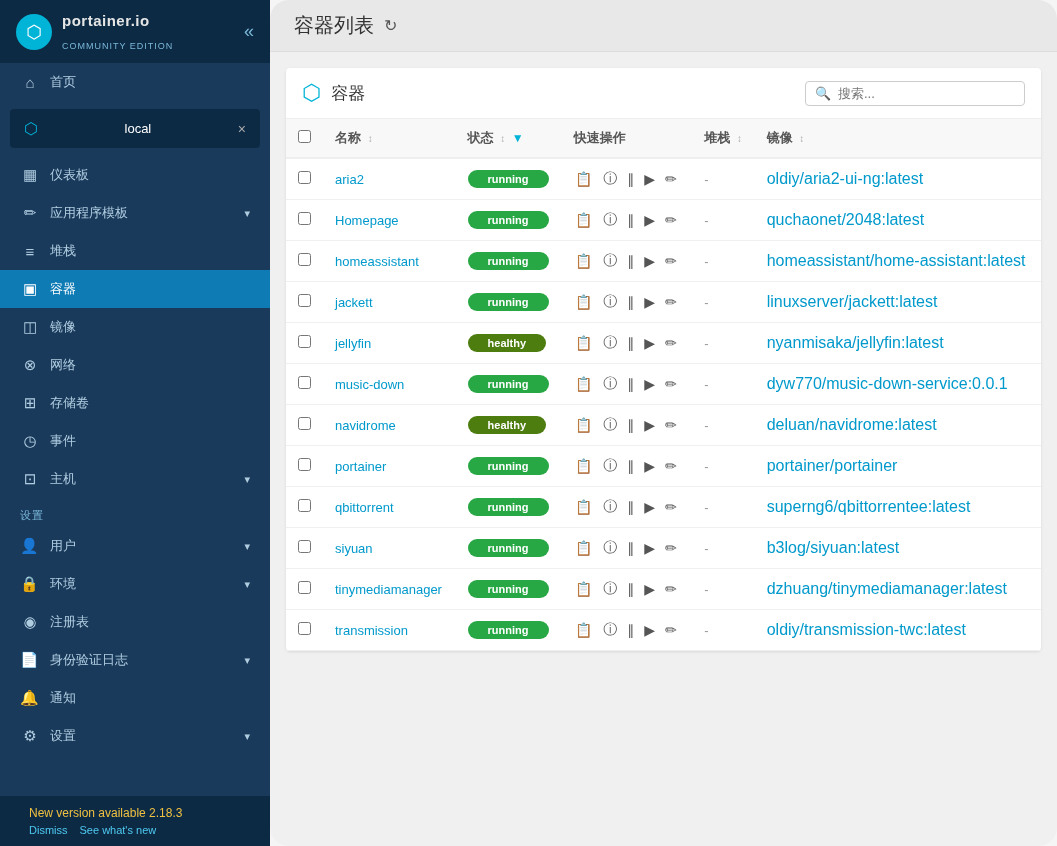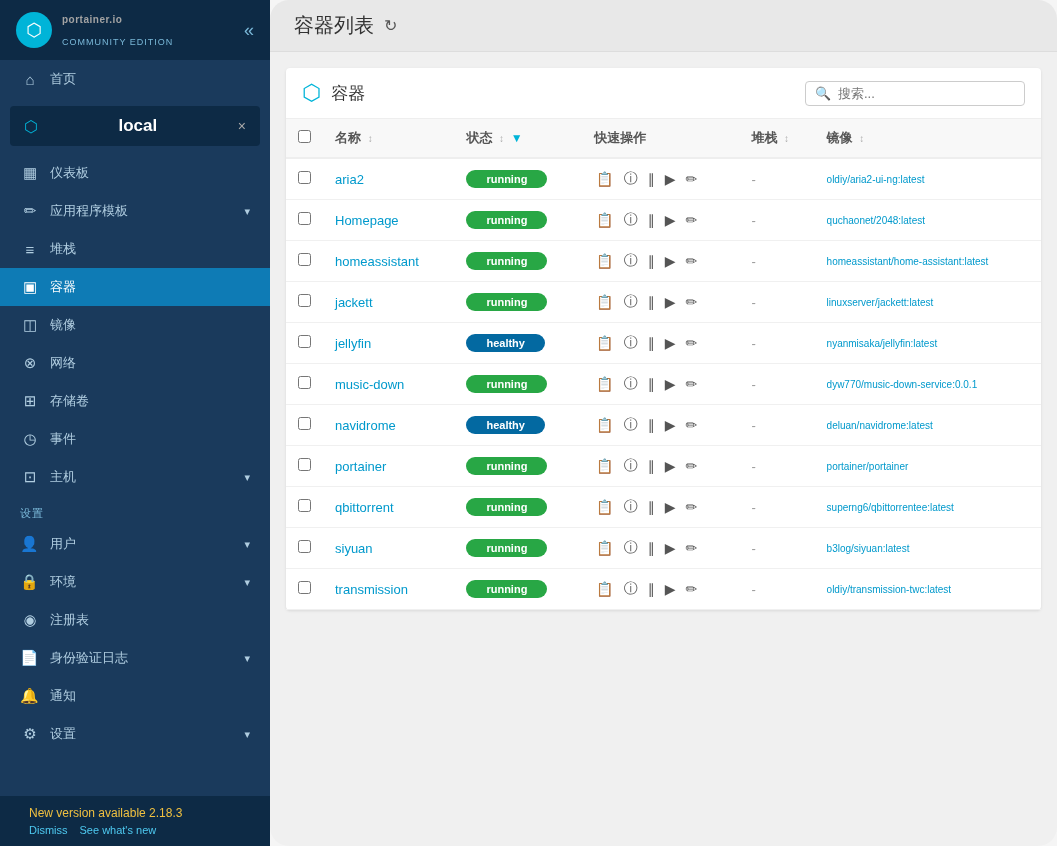--- a/index.html
+++ b/index.html
@@ -37,22 +37,22 @@
       align-items: center;
       justify-content: center;
       font-size: 18px;
       color: white;
     }
     .logo-text {
       display: flex;
       flex-direction: column;
     }
     .logo-title {
-      color: #a3a3a3;
-      font-size: 10px;
+      color: #e5e5e5;
+      font-size: 15px;
       font-weight: bold;
       letter-spacing: 0.5px;
     }
     .logo-subtitle {
       color: #7ab8d8;
       font-size: 9px;
       letter-spacing: 1px;
       margin-top: 12px;
     }
     .collapse-btn {
@@ -84,21 +84,21 @@
     }
     .env-header {
       display: flex;
       align-items: center;
       justify-content: space-between;
       padding: 10px 14px;
       color: #7ab8d8;
       font-size: 13px;
       cursor: pointer;
     }
-    .env-name { color: white; font-size: 17px; font-weight: 700; }
+    .env-name { color: white; font-size: 13px; font-weight: 400; }
     .env-close {
       color: #aaa;
       font-size: 14px;
       cursor: pointer;
       background: none;
       border: none;
     }
 
     .section-label {
       padding: 10px 20px 4px;
@@ -236,37 +236,37 @@
     .badge {
       display: inline-block;
       padding: 3px 20px;
       border-radius: 12px;
       font-size: 11px;
       font-weight: 600;
       color: white;
       text-transform: lowercase;
     }
     .badge-running { background: #28a745; }
-    .badge-healthy { background: #0369a1; }
+    .badge-healthy { background: #4d7c0f; }
 
     .action-icons {
       display: flex;
       align-items: center;
       gap: 6px;
       color: #666;
       font-size: 14px;
     }
     .action-icon {
       cursor: pointer;
       color: #555;
       padding: 2px;
     }
 
     td.stack-cell { color: #999; }
-    td.image-cell { color: #0099cc; font-size: 10px; }
+    td.image-cell { color: #0099cc; font-size: 16px; }
 
     .checkbox-col { width: 36px; }
     input[type=checkbox] { cursor: pointer; }
   </style>
 </head>
 <body>
 
 <nav class="sidebar">
   <div class="sidebar-header">
     <div class="sidebar-logo">
@@ -637,20 +637,42 @@
       </div>
     </td>
     <td class="stack-cell">-</td>
     <td class="image-cell">b3log/siyuan:latest</td>
   </tr>
               <tr>
     <td>
       <input type="checkbox" style="">
     </td>
     <td class="name-cell">
+      <a href="#">tinymediamanager</a>
+    </td>
+    <td>
+      <span class="badge badge-running">running</span>
+    </td>
+    <td>
+      <div class="action-icons">
+        <span class="action-icon" title="Logs">📋</span>
+        <span class="action-icon" title="Inspect">ⓘ</span>
+        <span class="action-icon" title="Stats">∥</span>
+        <span class="action-icon" title="Exec">▶</span>
+        <span class="action-icon" title="Edit">✏</span>
+      </div>
+    </td>
+    <td class="stack-cell">-</td>
+    <td class="image-cell">dzhuang/tinymediamanager:latest</td>
+  </tr>
+              <tr>
+    <td>
+      <input type="checkbox" style="">
+    </td>
+    <td class="name-cell">
       <a href="#">transmission</a>
     </td>
     <td>
       <span class="badge badge-running">running</span>
     </td>
     <td>
       <div class="action-icons">
         <span class="action-icon" title="Logs">📋</span>
         <span class="action-icon" title="Inspect">ⓘ</span>
         <span class="action-icon" title="Stats">∥</span>

